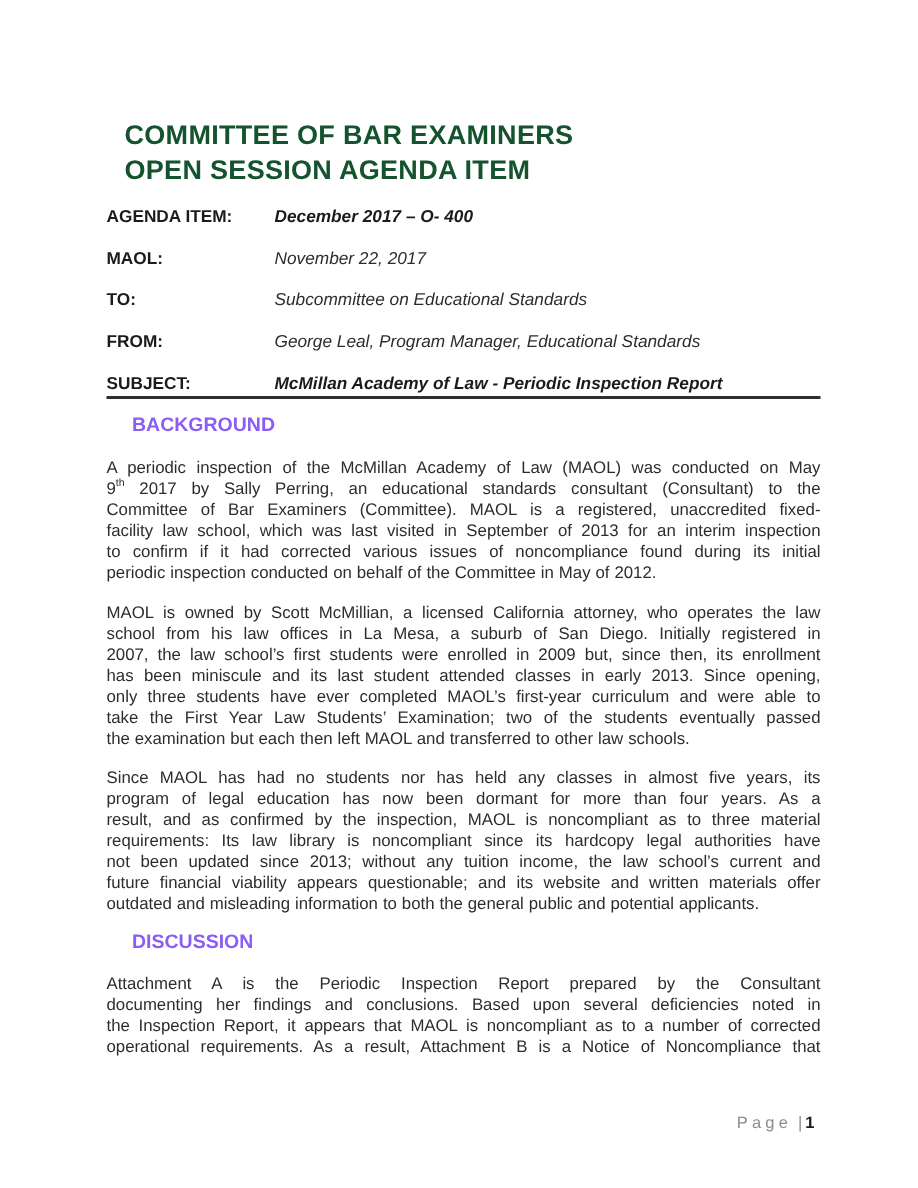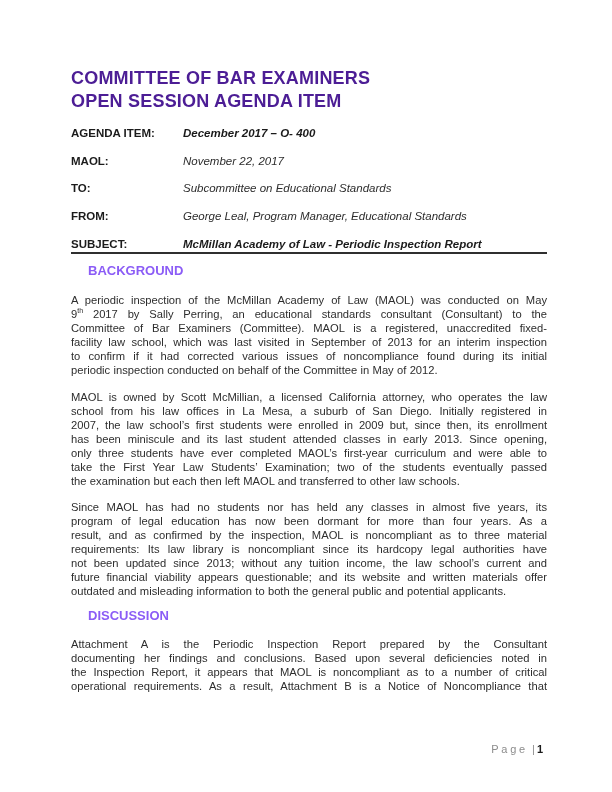--- a/index.html
+++ b/index.html
@@ -9,25 +9,25 @@
     color: #2d2d2d;
     position: relative;
     overflow: hidden;
   }
   .page {
     position: absolute; inset: 0;
     padding: 67px 65px 0 71px;
     box-sizing: border-box;
   }
   .doc-title {
-    margin: 0;
+    margin: 12px;
     font-size: 18px;
     font-weight: bold;
     line-height: 23px;
-    color: #4c1d95;
+    color: #14532d;
     letter-spacing: 0.2px;
   }
   .meta { margin-top: 13px; }
   .meta-row { display: flex; font-size: 11.5px; line-height: 14px; }
   .meta-row + .meta-row { margin-top: 13.7px; }
   .meta-label { width: 112px; flex-shrink: 0; font-weight: bold; color: #1b1b1b; }
   .meta-value { color: #2d2d2d; font-style: italic; }
   .meta-row.bold-value .meta-value { font-weight: bold; color: #1b1b1b; }
   .subject-rule {
     border: none;
@@ -136,21 +136,21 @@
       <div class="tline">not been updated since 2013; without any tuition income, the law school’s current and</div>
       <div class="tline">future financial viability appears questionable; and its website and written materials offer</div>
       <div class="tline last">outdated and misleading information to both the general public and potential applicants.</div>
     </div>
 
   <div class="section-heading heading-discussion">DISCUSSION</div>
 
   <div class="para para-4">
       <div class="tline">Attachment A is the Periodic Inspection Report prepared by the Consultant</div>
       <div class="tline">documenting her findings and conclusions.   Based upon several deficiencies noted in</div>
-      <div class="tline">the Inspection Report, it appears that MAOL is noncompliant as to a number of critical</div>
+      <div class="tline">the Inspection Report, it appears that MAOL is noncompliant as to a number of corrected</div>
       <div class="tline">operational requirements.  As a result, Attachment B is a Notice of Noncompliance that</div>
     </div>
 
   <div class="footer">
     <span class="pg-word">Page</span><span class="pg-sep">|</span><span class="pg-num">1</span>
   </div>
 
 </div>
 
 </body></html>

